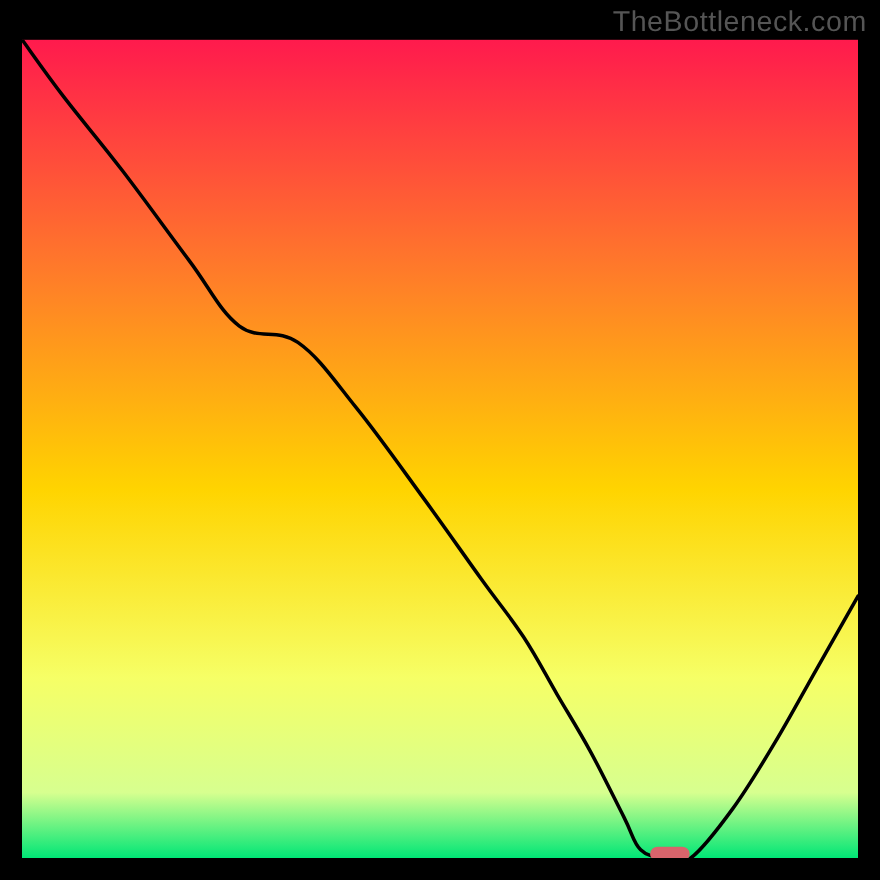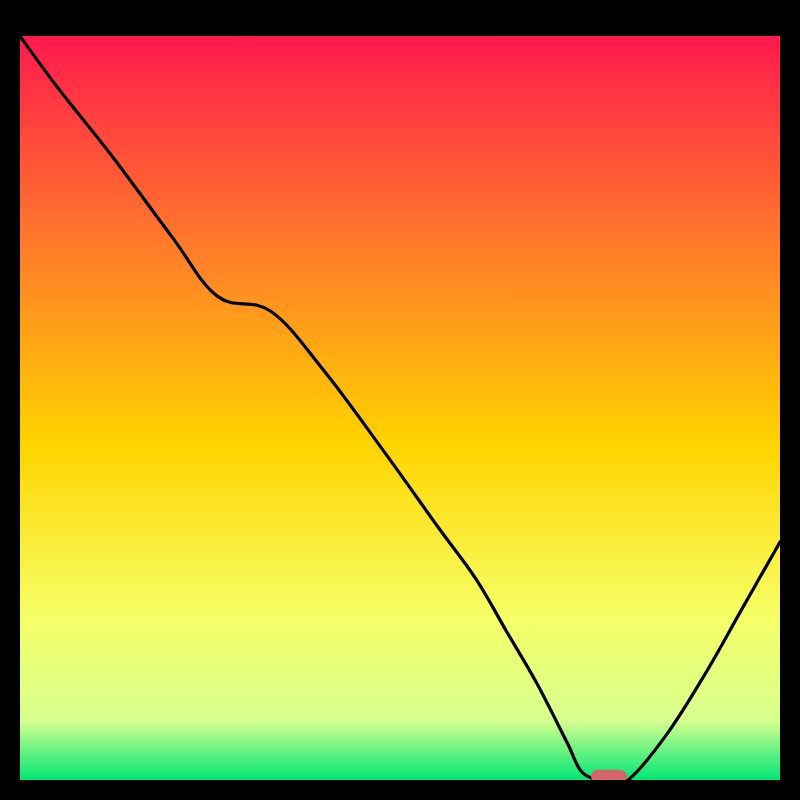--- a/index.html
+++ b/index.html
@@ -37,20 +37,21 @@
   .plot-svg {
     width: 100%;
     height: 100%;
     display: block;
   }
 </style>
 </head>
 <body>
 
 <div class="frame">
+  <div class="watermark">TheBottleneck.com</div>
   <div class="plot-area">
     <svg class="plot-svg" viewBox="0 0 760 744" preserveAspectRatio="none">
       <defs>
         <linearGradient id="bg-grad" x1="0" y1="0" x2="0" y2="1">
           <stop id="g0" offset="0%" stop-color="#ff1a4d"></stop>
           <stop id="g1" offset="28%" stop-color="#ff7a2a"></stop>
           <stop id="g2" offset="55%" stop-color="#ffd400"></stop>
           <stop id="g3" offset="78%" stop-color="#f6ff66"></stop>
           <stop id="g4" offset="92%" stop-color="#d7ff8f"></stop>
           <stop id="g5" offset="100%" stop-color="#00e676"></stop>

